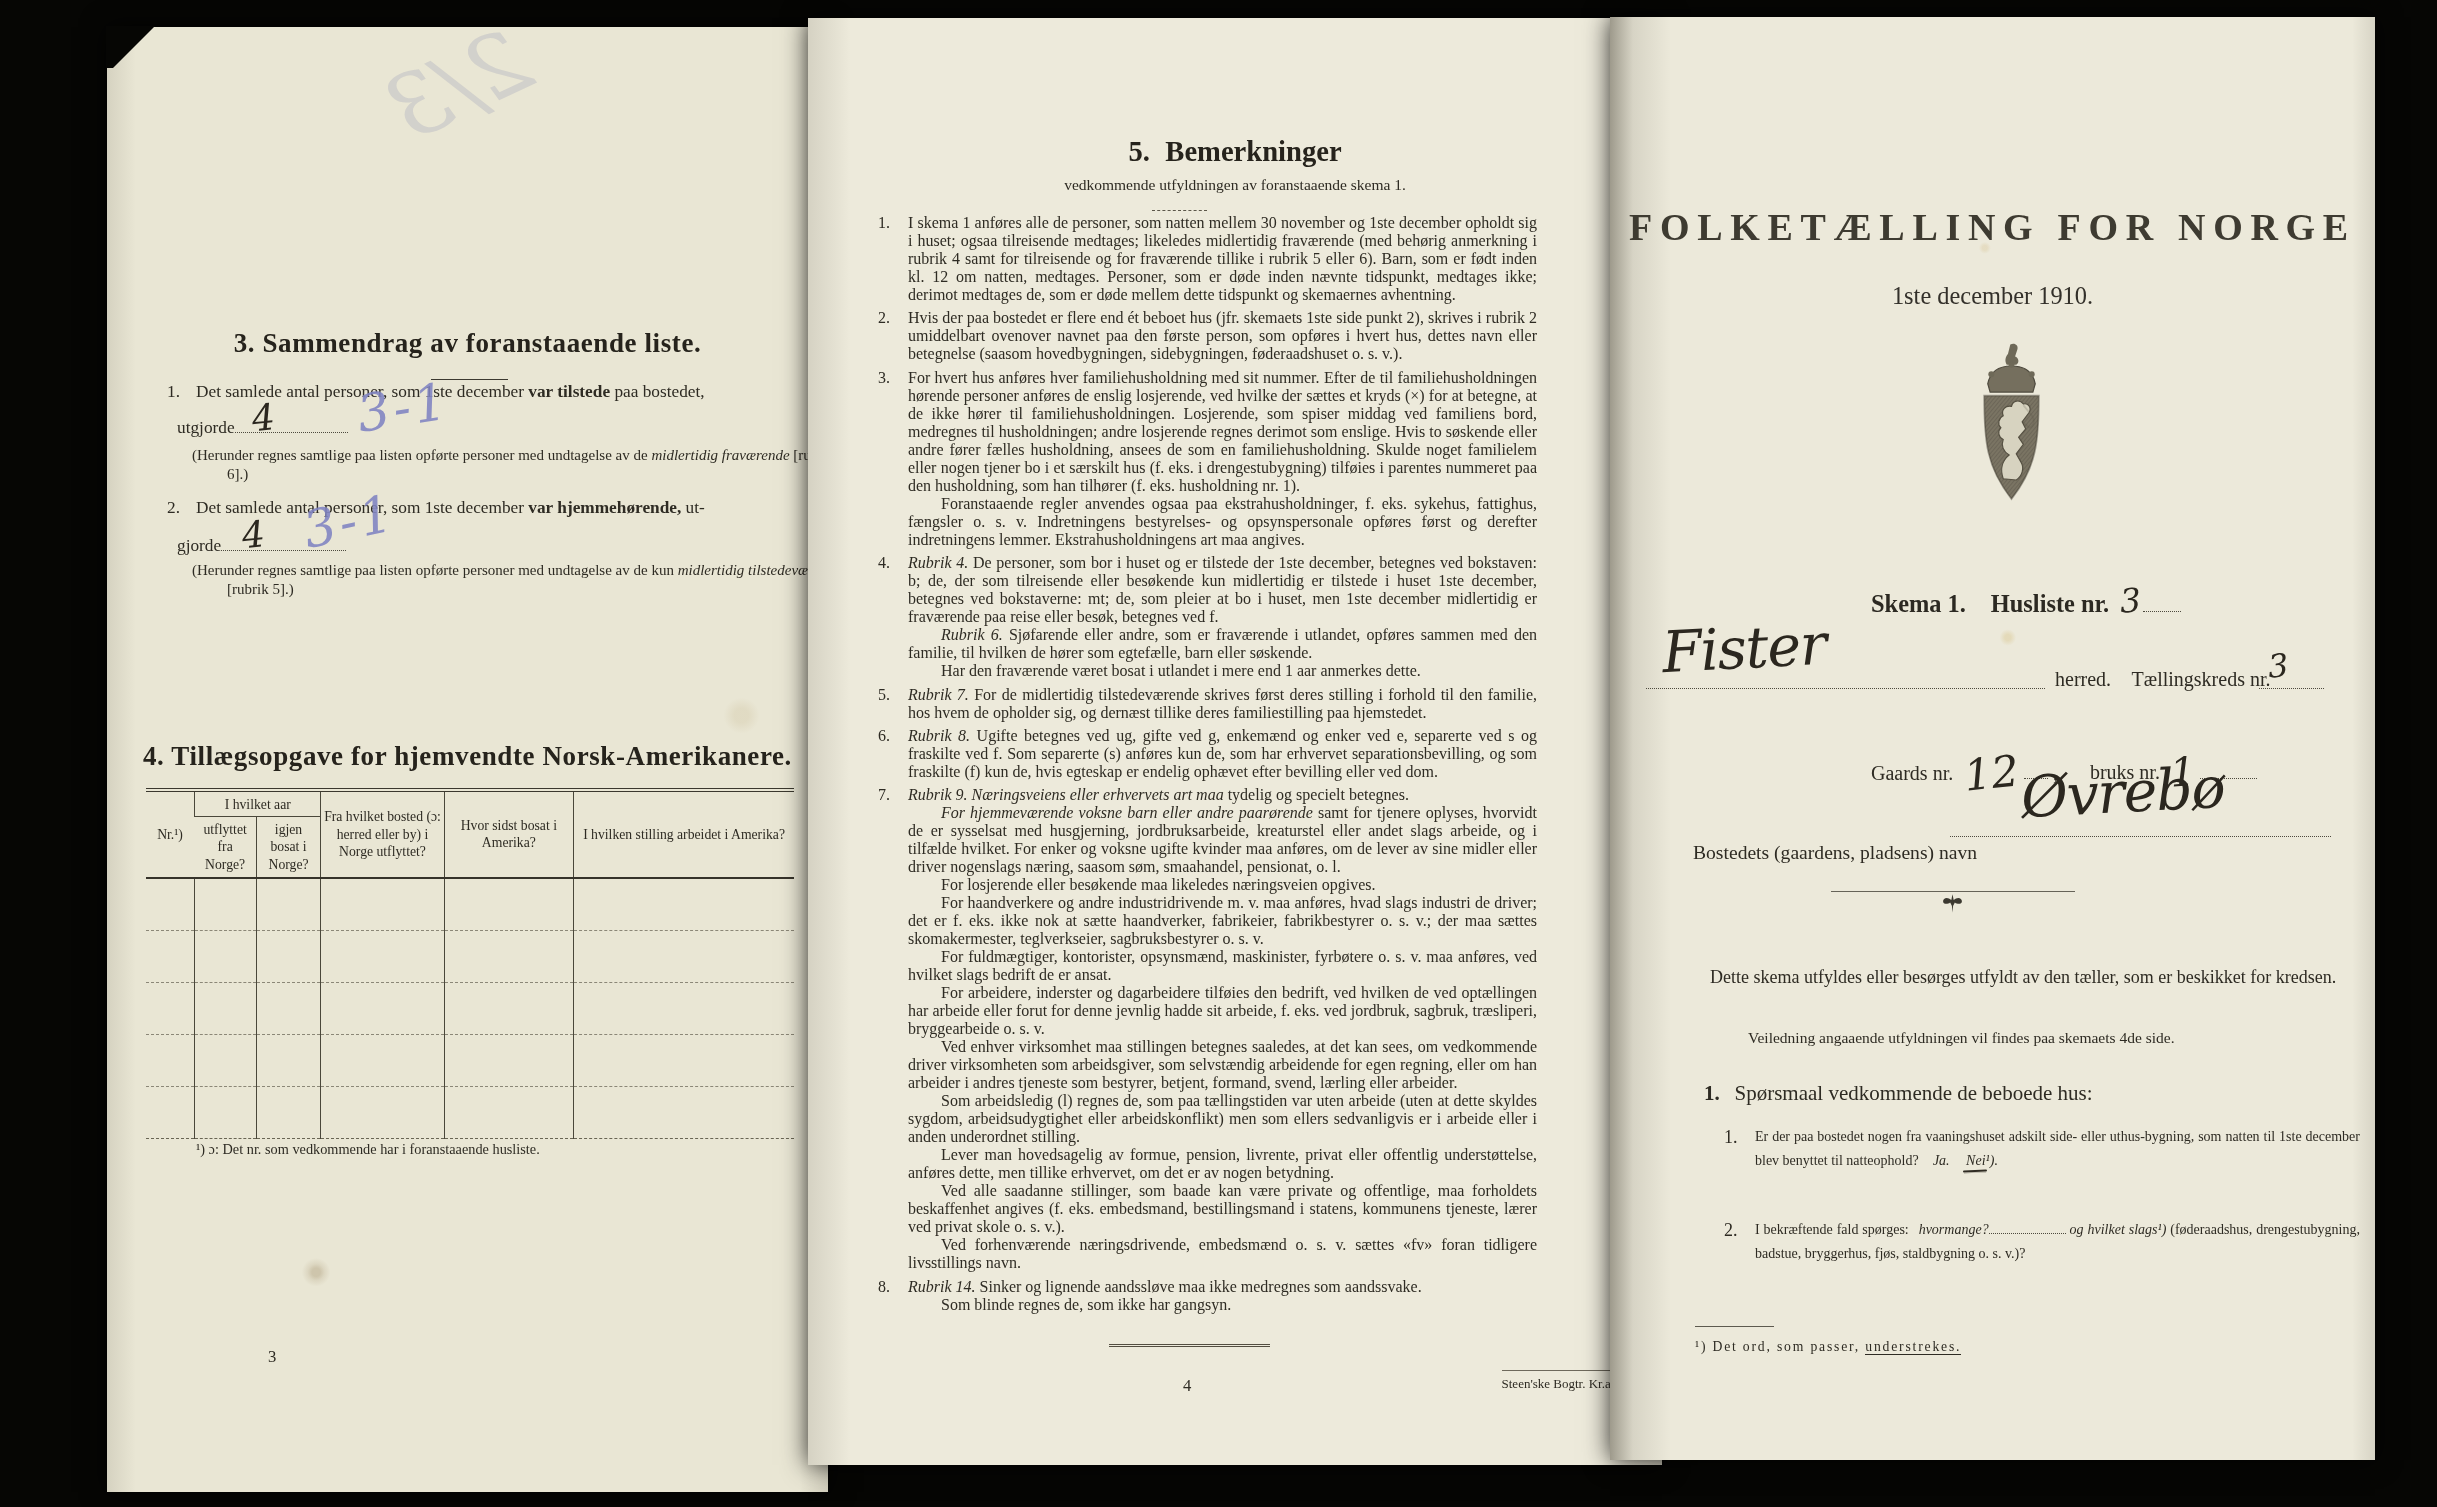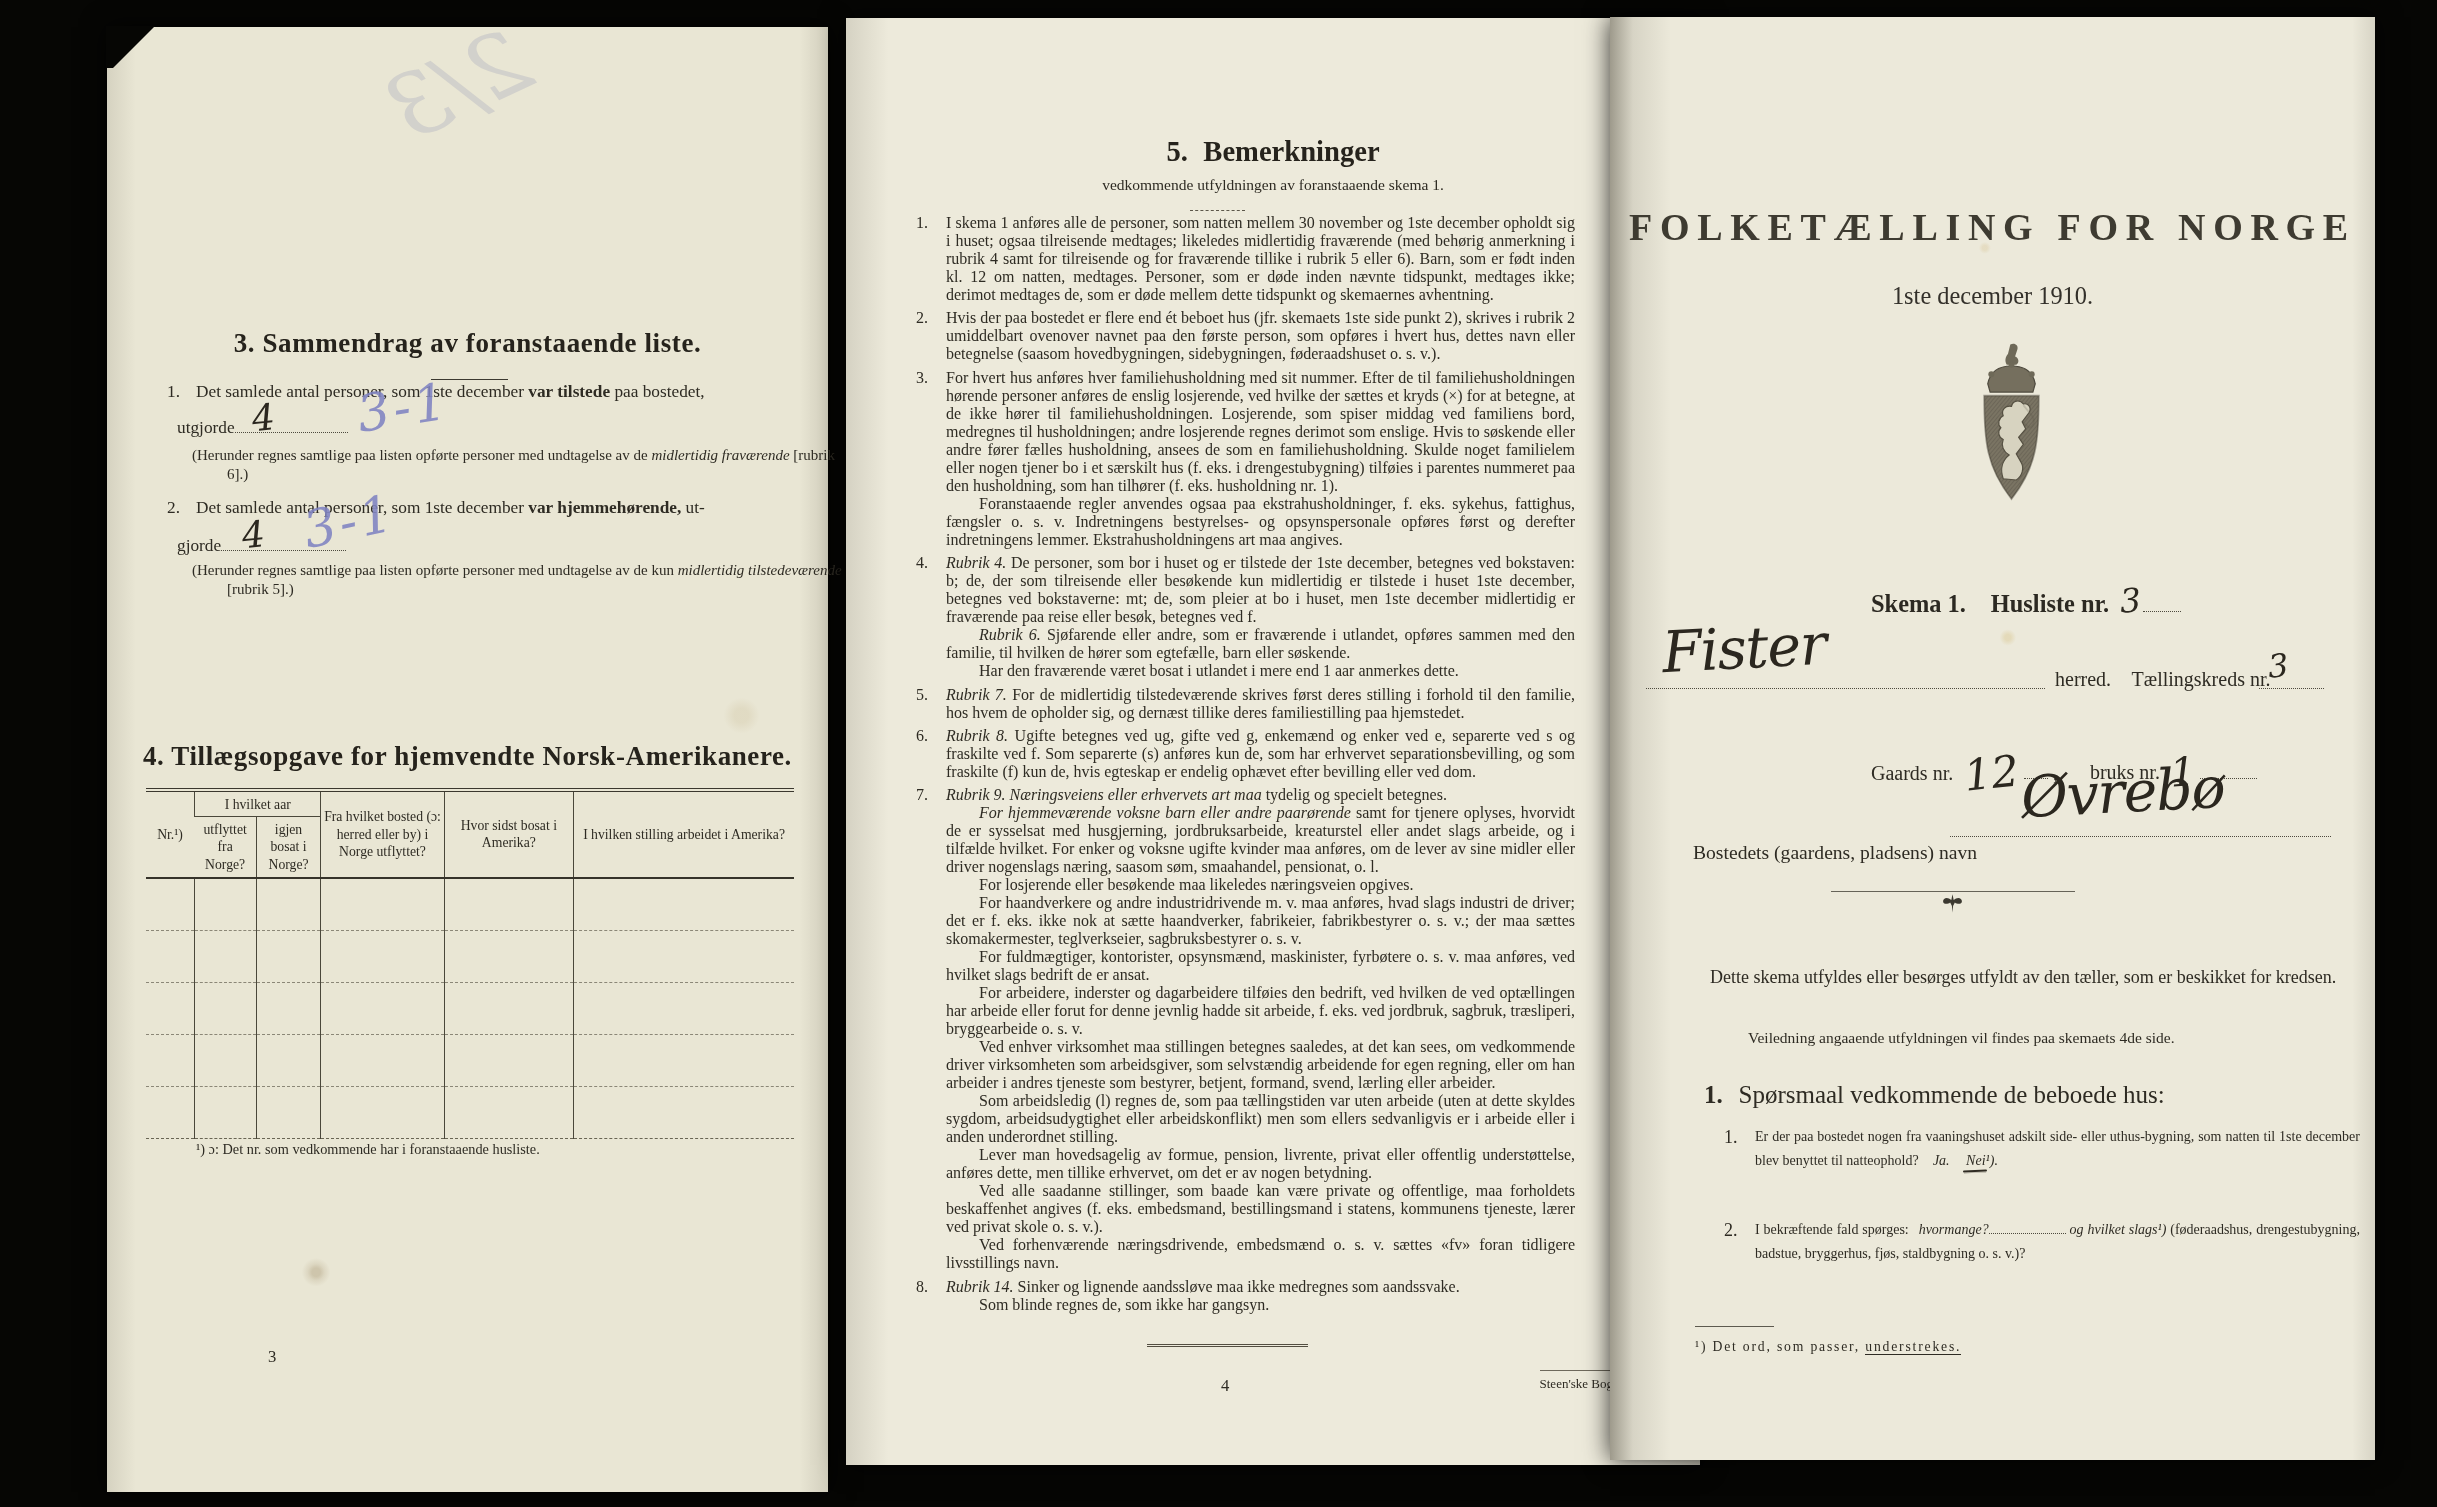--- a/index.html
+++ b/index.html
@@ -5,21 +5,21 @@
   html,body{margin:0;padding:0;background:#050505;}
   .scan{position:relative;width:2438px;height:1508px;background:#060604;overflow:hidden;
         font-family:"Liberation Serif","DejaVu Serif",serif;color:#2e2b23;}
   .page{position:absolute;box-shadow:0 0 24px rgba(0,0,0,.8);}
   .page-left{left:107px;top:27px;width:721px;height:1465px;
     background:
       radial-gradient(circle at 29% 85%, rgba(110,80,30,.22) 0 4.2px, rgba(110,80,30,.10) 8.3px, transparent 14.3px),
       radial-gradient(circle at 88% 47%, rgba(150,120,50,.10) 0 7.1px, transparent 18px),
       linear-gradient(90deg, rgba(40,35,20,.10), rgba(40,35,20,0) 4%, rgba(40,35,20,0) 96%, rgba(40,35,20,.12)),
       #e9e6d4;}
-  .page-mid{left:846px;top:18px;width:854px;height:1447px;
+  .page-mid{left:808px;top:18px;width:854px;height:1447px;
     background:
       linear-gradient(90deg, rgba(40,35,20,.12), rgba(40,35,20,0) 5%, rgba(40,35,20,0) 93%, rgba(40,35,20,.18)),
       #edeadb;}
   .page-right{left:1610px;top:16.7px;width:765px;height:1443px;
     background:
       radial-gradient(circle at 52% 43%, rgba(190,150,40,.18) 0 3px, transparent 8.3px),
       radial-gradient(circle at 49% 16%, rgba(190,150,60,.15) 0 2.4px, transparent 6px),
       linear-gradient(90deg, rgba(30,25,12,.38), rgba(30,25,12,.10) 3%, rgba(30,25,12,0) 8%, rgba(30,25,12,0) 97%, rgba(30,25,12,.10)),
       #ece9da;}
   .corner-cut{position:absolute;top:-0.6px;left:-0.6px;width:57px;height:42px;
@@ -322,21 +322,21 @@
     <div class="abs" style="top:876px;left:326px;">
       <svg width="33" height="20" viewBox="0 0 56 34" xmlns="http://www.w3.org/2000/svg">
         <path d="M28 2 L30 12 C36 6 44 8 44 14 C44 19 37 20 32 16 L28 24 L24 16 C19 20 12 19 12 14 C12 8 20 6 26 12 Z" fill="#3c3930"></path>
         <path d="M27 22 L29 22 L28 33 Z" fill="#3c3930"></path>
       </svg>
     </div>
 
     <div class="abs r-body" style="top:948px;left:100px;width:650px;">Dette skema utfyldes eller besørges utfyldt av den tæller, som er beskikket for kredsen.</div>
     <div class="abs r-small" style="top:1012px;left:138px;">Veiledning angaaende utfyldningen vil findes paa skemaets 4de side.</div>
 
-    <div class="abs" style="top:1064px;left:94px;font-size:25px;">
+    <div class="abs" style="top:1064px;left:94px;font-size:21px;">
       <span class="bold">1.</span>
       <span style="margin-left:9.5px;">Spørsmaal vedkommende de beboede hus:</span>
     </div>
 
     <div class="abs q-item" style="top:1108px;left:114px;width:636px;">
       <div class="q-num">1.</div>
       <div class="q-body">
         <span>Er der paa bostedet nogen fra vaaningshuset adskilt side- eller uthus-bygning, som natten til 1ste december blev benyttet til natteophold?</span>
         <span class="ital" style="margin-left:10.7px;">Ja.</span>
         <span class="nei" style="margin-left:13px;">Nei</span><span class="ital">¹).</span>

